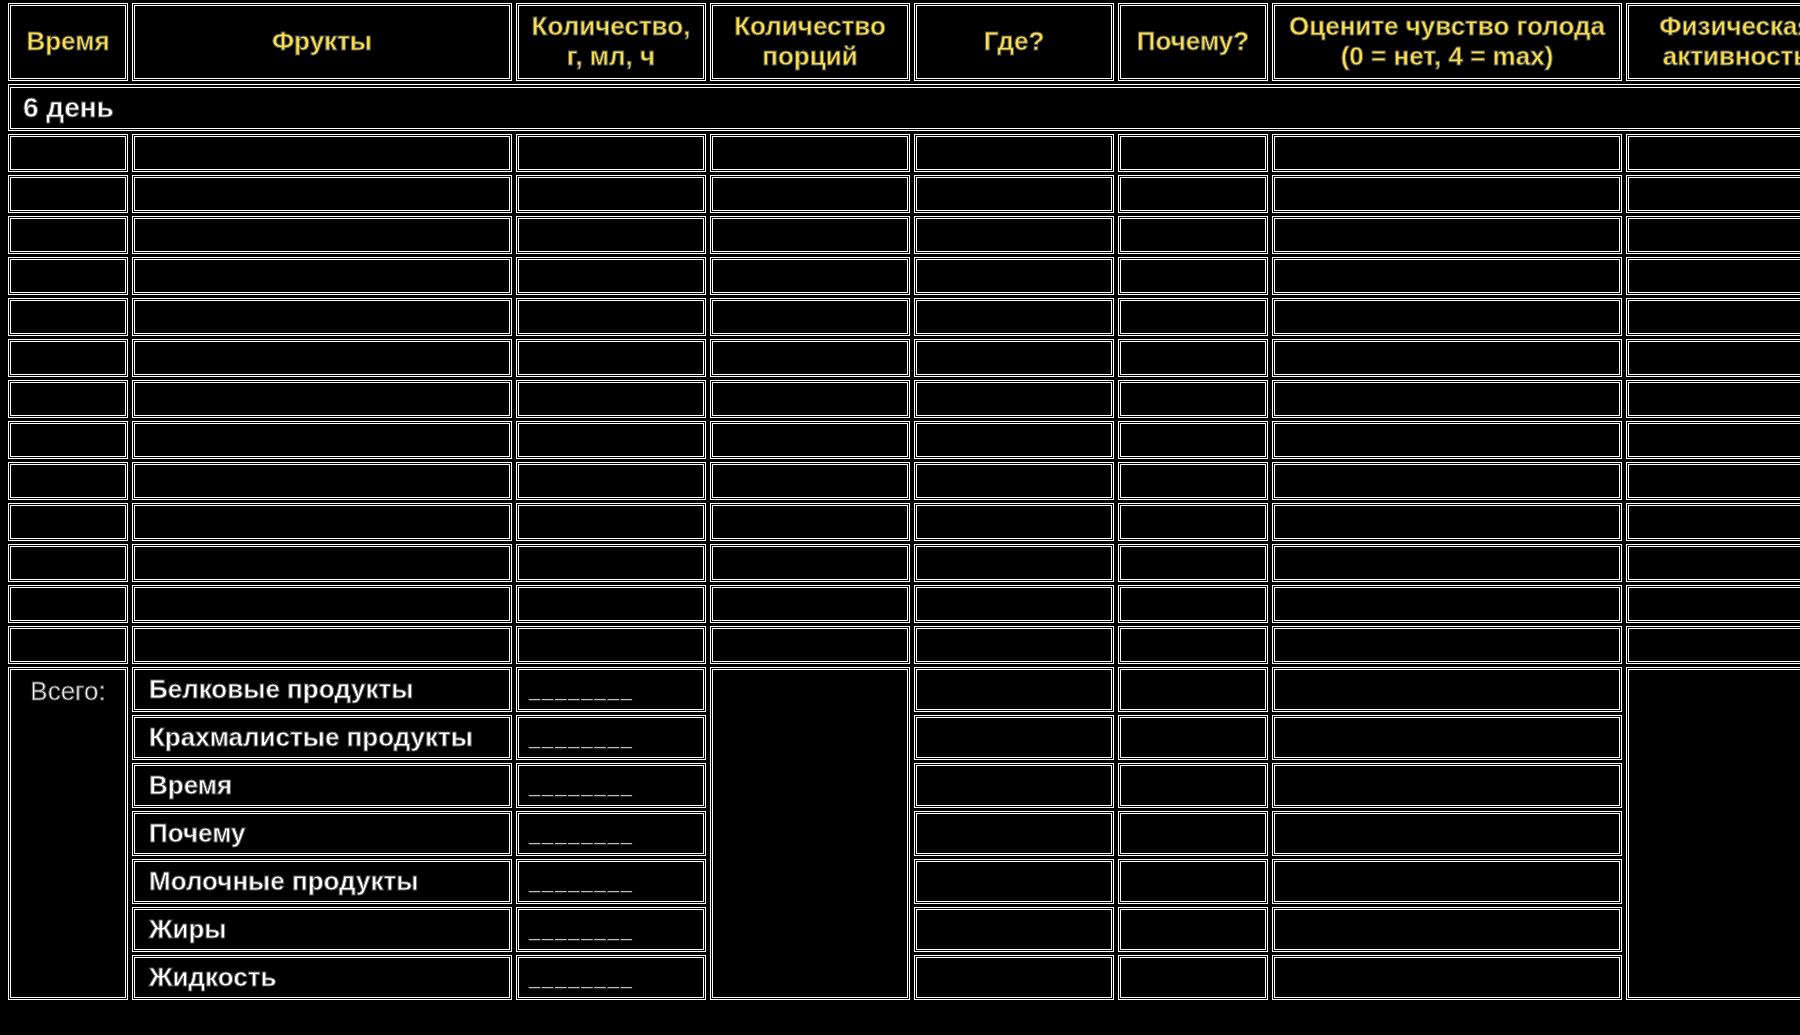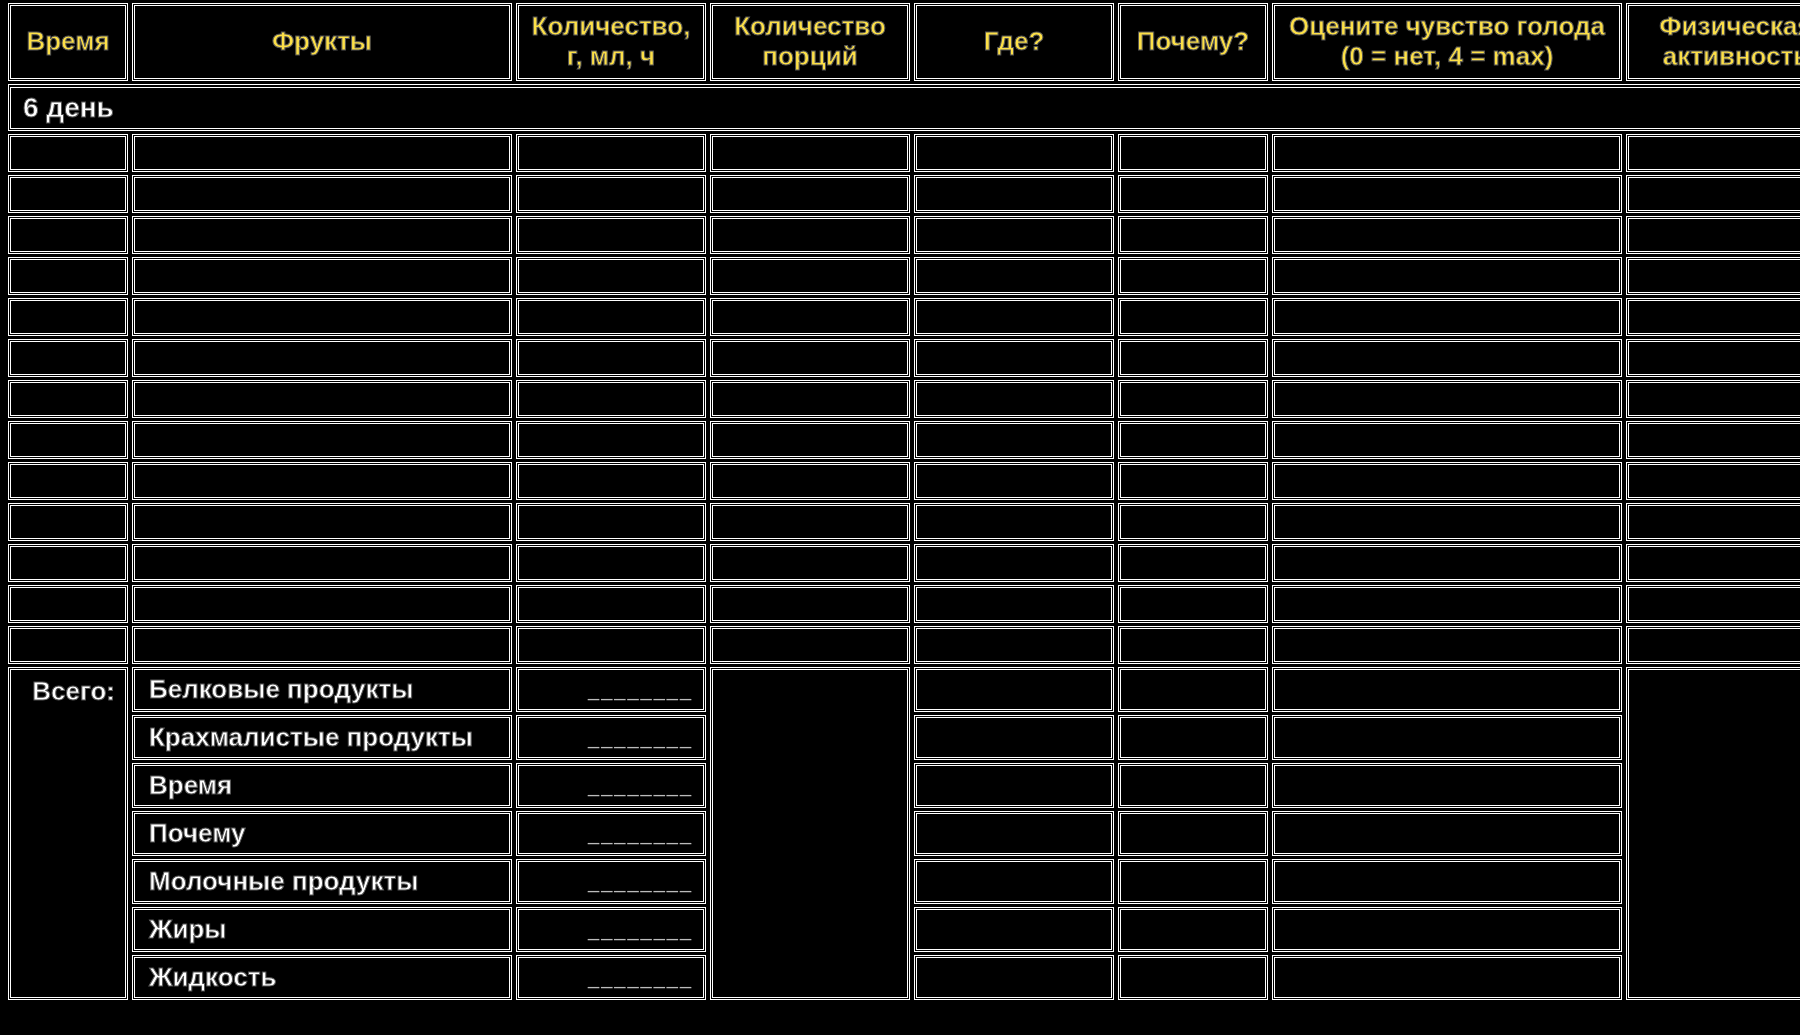--- a/index.html
+++ b/index.html
@@ -42,37 +42,37 @@
   }
   .day-row td{
     font-size:28px;
     font-weight:bold;
     padding-left:12px;
     border-top:4px double #fff;
     height:36px;
     -webkit-text-stroke:1px #555;
   }
   .totals-label{
-    text-align:right;
+    text-align:center;
     font-size:26px;
-    font-weight:bold;
+    font-weight:normal;
     vertical-align:top;
     padding-top:6px;
     -webkit-text-stroke:1px #555;
   }
   .cat-cell{
     font-size:26px;
     font-weight:bold;
     padding-left:14px;
     text-align:left;
     margin-left:24px;
     -webkit-text-stroke:1px #555;
   }
   .blank-cell{
-    text-align:right;
+    text-align:left;
     font-size:20px;
     letter-spacing:2px;
     color:#bbb;
   }
   tbody.totals td{
     height:42px;
   }
   col.c-time   { width:120px; }
   col.c-prod   { width:380px; }
   col.c-qty    { width:190px; }

